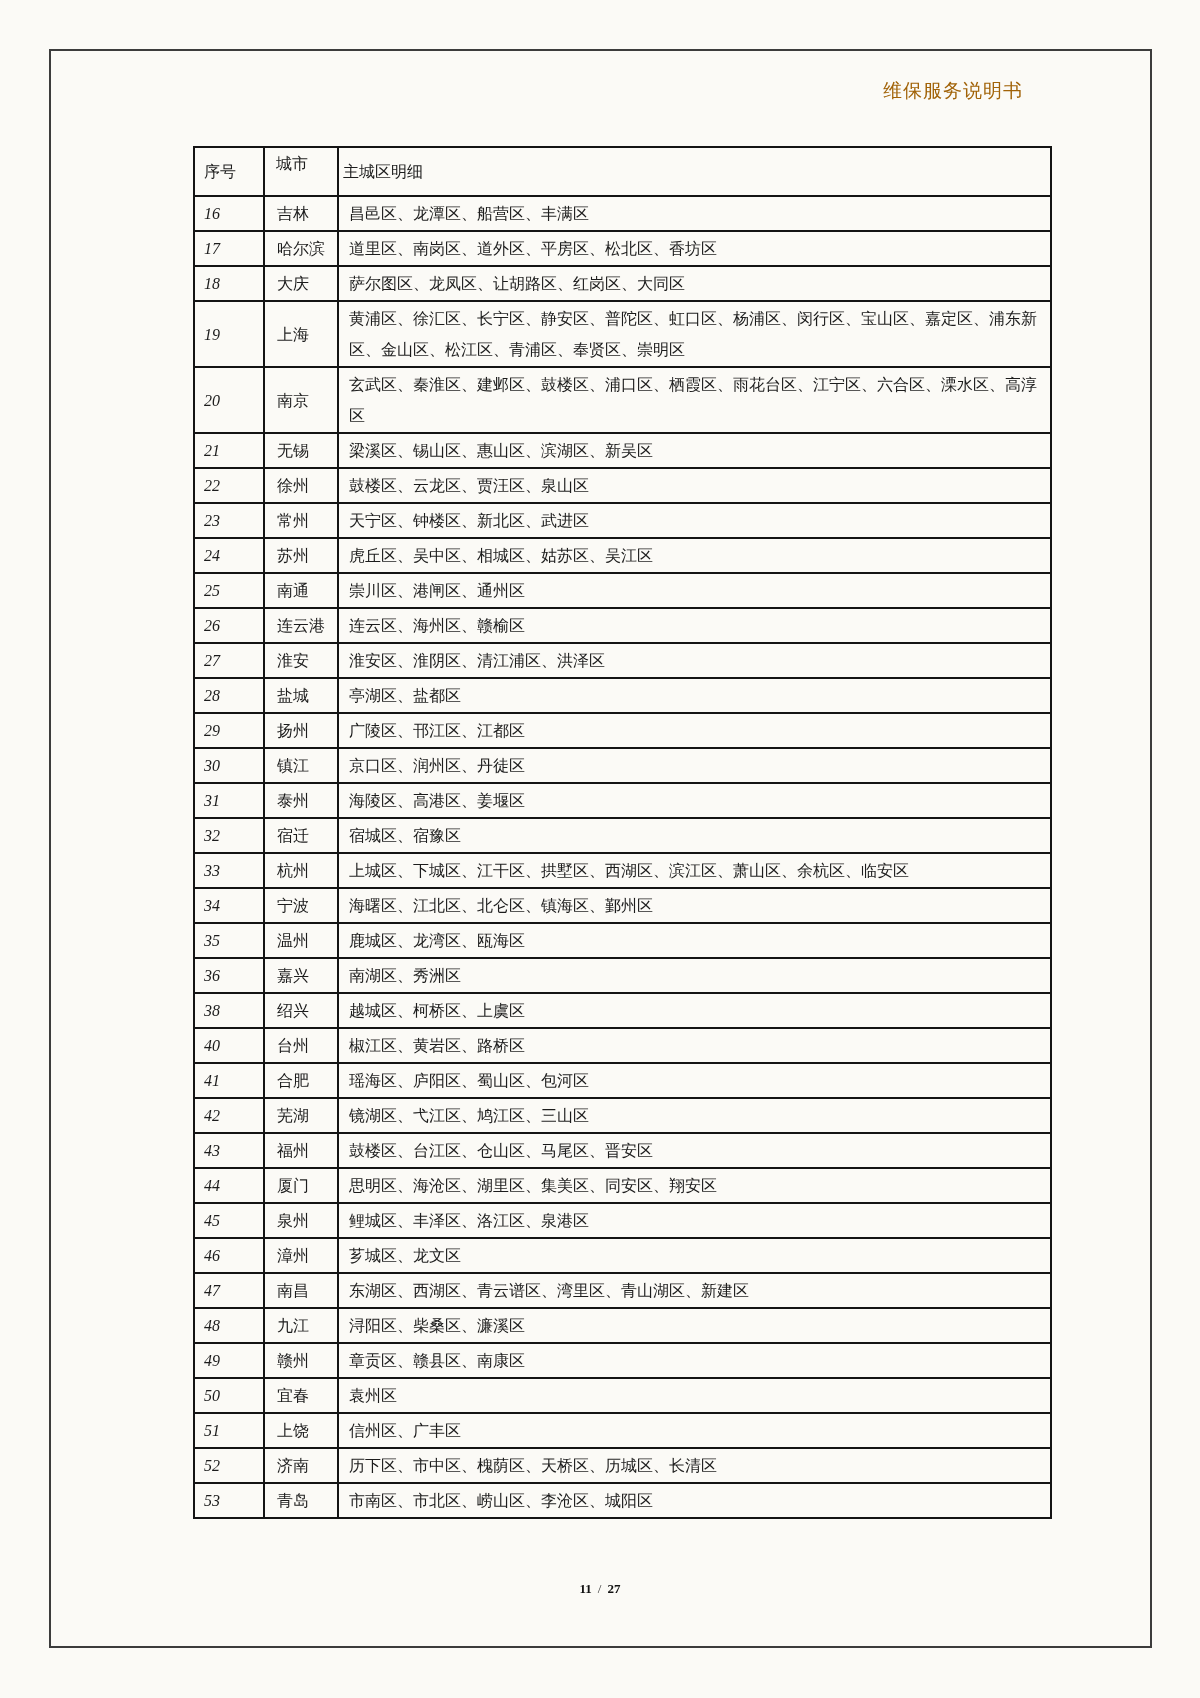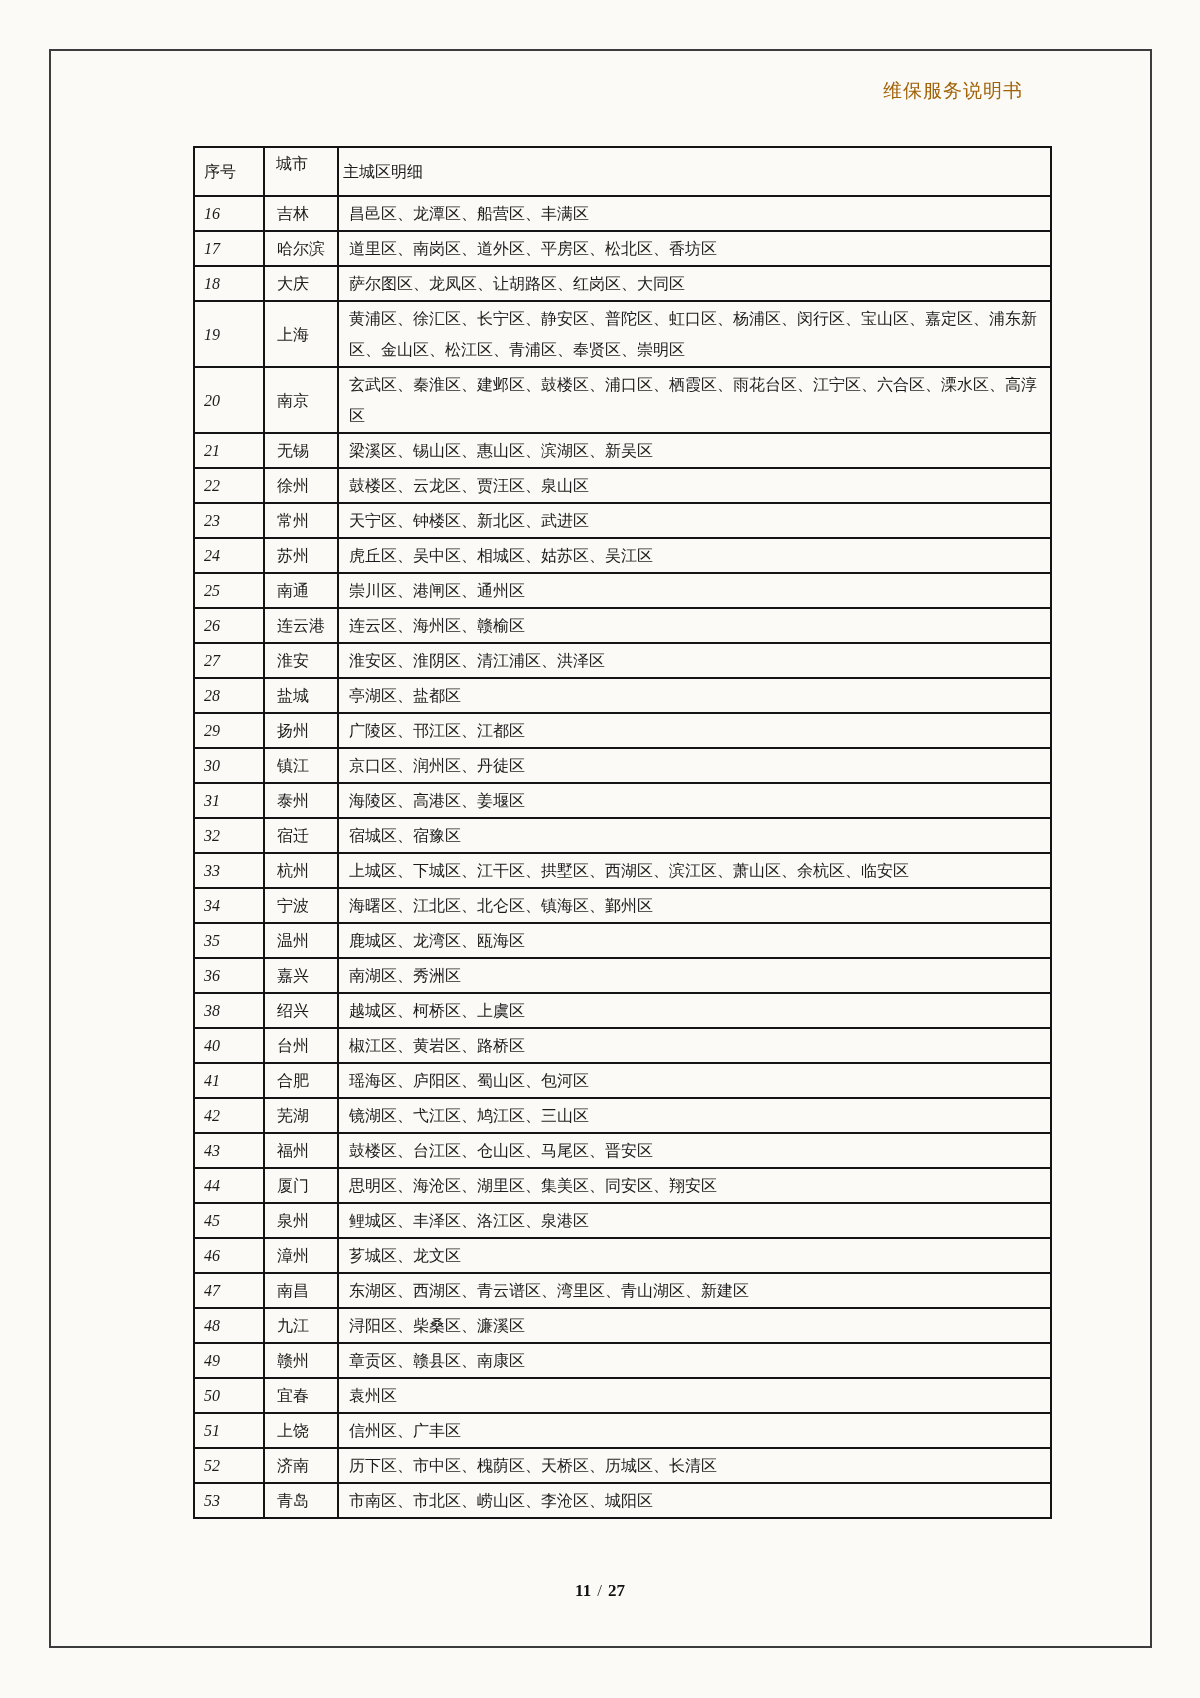--- a/index.html
+++ b/index.html
@@ -51,21 +51,21 @@
   th.h-det  { text-align: center; padding: 0 4px; margin-left: 20px; }
   td { height: 30px; }
   td.no   { padding: 0 0 0 9px; font-style: italic; }
   td.city { padding: 1px 12px; word-break: break-all; margin-top: 37px; }
   td.districts-cell { padding: 1px 10px; word-break: break-all; text-align: left; }
   .page-footer {
     position: absolute;
     top: 1581px;
     left: 0; width: 100%;
     text-align: center;
-    font-size: 17px;
+    font-size: 13px;
     color: #111;
   }
   .page-footer .num { font-weight: bold; }
   .page-footer .sep { font-weight: normal; padding: 0 6px; color: #333; }
 </style>
 </head>
 <body>
 
 <div class="page-frame"></div>
 

